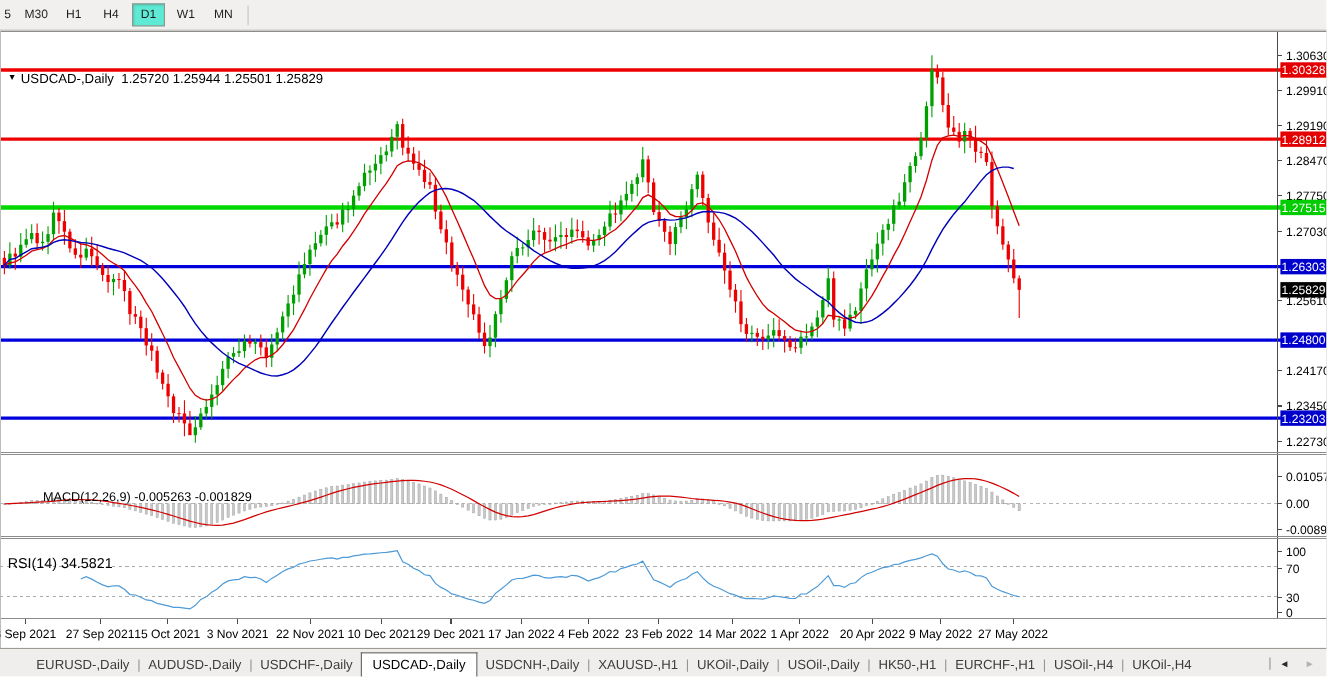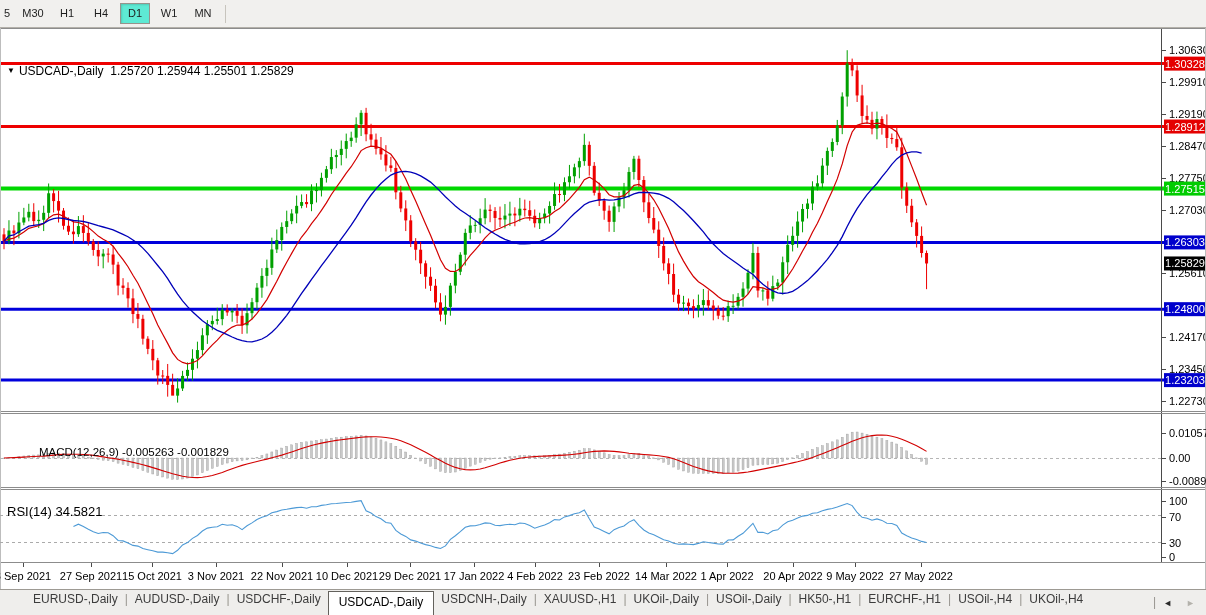--- a/index.html
+++ b/index.html
@@ -21,21 +21,21 @@
   #chart-svg text{font-family:"Liberation Sans",sans-serif;font-size:11px;fill:#000;}
 
   .overlay-label{position:absolute;font-size:12px;color:#000;white-space:pre;z-index:5;}
   #chart-title{left:7px;top:36px;}
   #chart-title .dd{font-size:8px;vertical-align:2px;margin-right:4px;}
   #macd-label{left:7px;top:418px;font-size:11.5px;margin-left:32px;}
   #rsi-label{left:7px;top:476px;font-size:13px;}
 
   
   #tabbar{position:absolute;left:0;top:589px;width:1206px;height:26px;background:#efeeec;
-          border-top:1px solid #9d9a93;display:flex;padding-left:26px;box-sizing:border-box;}
+          border-top:1px solid #9d9a93;display:flex;align-items:flex-end;padding-left:26px;box-sizing:border-box;}
   .tab{font-size:12px;color:#3c3c3c;padding:2px 7px 4px 7px;white-space:nowrap;cursor:default;}
   .tab.active{background:#fff;color:#000;border:1px solid #63615c;border-bottom:none;
               padding:3px 10px 5px 10px;margin-bottom:0;position:relative;top:1px;}
   .tab-sep{color:#97948e;font-size:12px;padding:2px 0 4px 0;}
   #tab-arrows{margin-left:auto;display:flex;align-items:center;height:100%;padding-right:4px;}
   .tab-arrow{font-size:9px;padding:0 7px;color:#2a2a2a;cursor:default;}
   .tab-arrow.dim{color:#b4b2ac;}
 </style>
 </head>
 <body>

